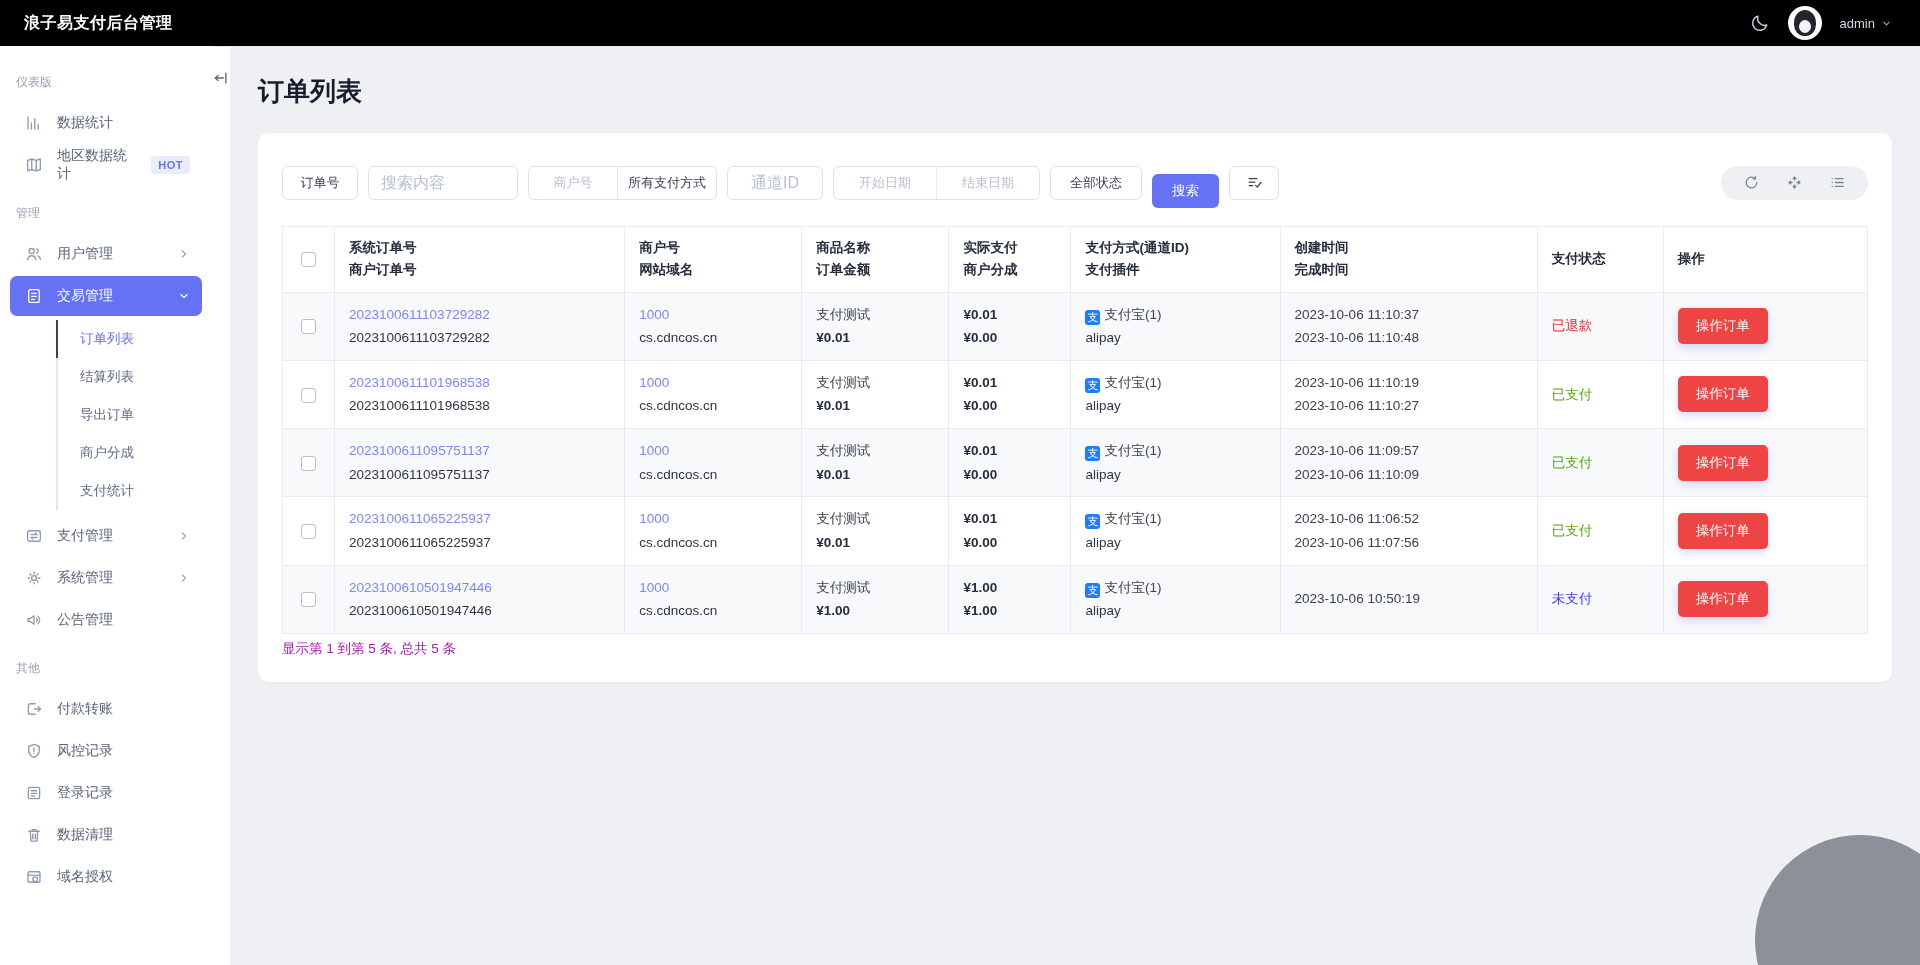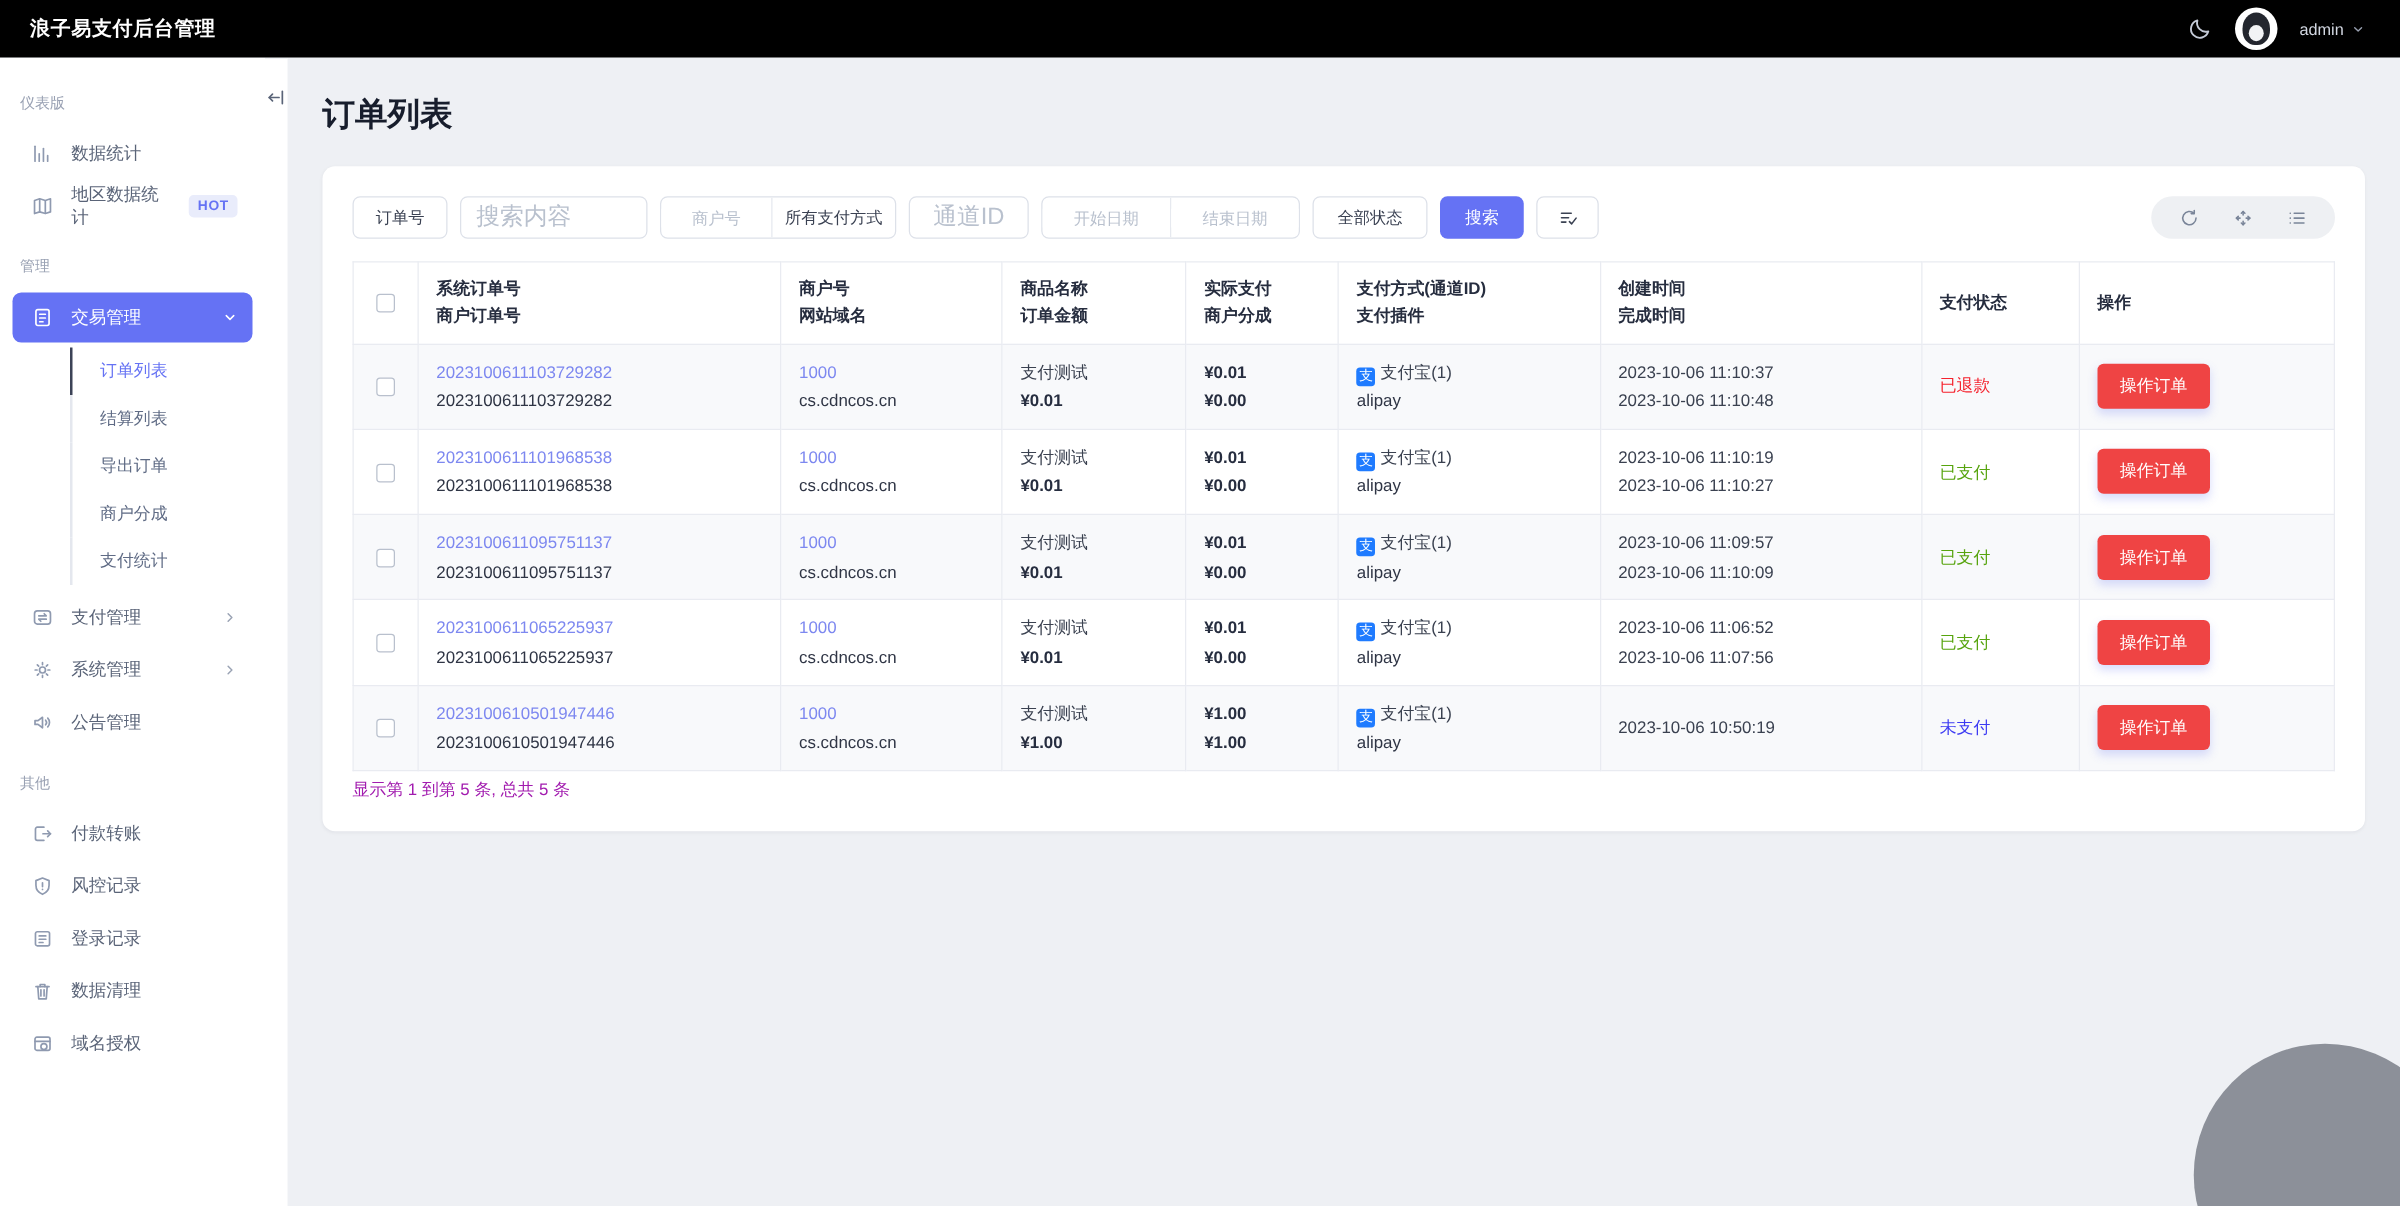--- a/index.html
+++ b/index.html
@@ -42,26 +42,26 @@
   .card { margin:0 28px; background:#fff; border-radius:10px; padding:24px;
     box-shadow:0 1px 3px rgba(20,25,40,.05); }
 
   
   .filters { display:flex; align-items:center; gap:10px; margin-bottom:18px; }
   .fbox { height:34px; border:1px solid #dde1e9; border-radius:6px; background:#fff;
     display:flex; align-items:center; justify-content:center; font-size:13px; color:#3a4152; padding:0 4px; cursor:pointer; }
   .fgroup { display:flex; align-items:stretch; height:34px; border:1px solid #dde1e9; border-radius:6px; overflow:hidden; }
   .fgroup .fcell { display:flex; align-items:center; justify-content:center; padding:0 10px; font-size:13px; }
   .fgroup .sep { width:1px; background:#e6e9ef; }
-  .f-input { height:34px; border:1px solid #dde1e9; border-radius:6px; font-size:19px; color:#3a4152;
+  .f-input { height:34px; border:1px solid #dde1e9; border-radius:6px; font-size:16px; color:#3a4152;
     padding:0 12px; outline:none; font-family:inherit; }
   .f-input::placeholder, .in-cell::placeholder { color:#b9c1ce; }
   .in-cell { border:none; outline:none; width:100%; text-align:center; font-size:13px; color:#3a4152; font-family:inherit; }
   .btn-search { height:34px; padding:0 20px; background:#6572f4; color:#fff; border:none; border-radius:6px;
-    font-size:13.5px; cursor:pointer; font-family:inherit; }
+    font-size:13.5px; cursor:pointer; font-family:inherit;margin-top:17px; }
   .btn-filter { width:50px; height:34px; background:#fff; border:1px solid #dde1e9; border-radius:6px;
     display:flex; align-items:center; justify-content:center; color:#3a4152; cursor:pointer; }
   .tool-pill { margin-left:auto; height:34px; background:#eef0f3; border-radius:17px;
     display:flex; align-items:center; gap:26px; padding:0 22px; color:#7a8599; }
   .tool-pill .icon-btn { color:#7a8599; }
 
   
   table { width:100%; border-collapse:collapse; table-layout:fixed; }
   th, td { border:1px solid #e9ebf1; vertical-align:middle; }
   thead th { padding:10px 14px; text-align:left; font-size:13.5px; font-weight:700; color:#262d3f; line-height:1.65; background:#fff; }
@@ -131,20 +131,36 @@
             <path d="M9 4v14"></path>
             <path d="M15 5.8v14"></path>
           </svg>
       </span>
       <span>地区数据统计</span>
       <span class="badge-hot">HOT</span>
     </div>
 
     <div class="side-section">管理</div>
 
+    <div class="side-item">
+      <span class="s-ico">
+        <svg width="18" height="18" viewBox="0 0 24 24" fill="none" stroke="currentColor" stroke-width="1.8" stroke-linecap="round">
+            <circle cx="9" cy="8" r="3.4"></circle>
+            <path d="M3.5 19.5c.6-3.3 2.7-5.2 5.5-5.2s4.9 1.9 5.5 5.2"></path>
+            <path d="M15.5 5.2a3 3 0 0 1 0 5.6"></path>
+            <path d="M17 14.6c2 .5 3.2 2.1 3.6 4.4"></path>
+          </svg>
+      </span>
+      <span>用户管理</span>
+      <span class="chev">
+        <svg width="12" height="12" viewBox="0 0 24 24" fill="none" stroke="currentColor" stroke-width="2.4" stroke-linecap="round" stroke-linejoin="round">
+            <polyline points="9 6 15 12 9 18"></polyline>
+          </svg>
+      </span>
+    </div>
 
     <div class="side-item active">
       <span class="s-ico">
         <svg width="18" height="18" viewBox="0 0 24 24" fill="none" stroke="currentColor" stroke-width="1.8" stroke-linecap="round" stroke-linejoin="round">
             <rect x="5" y="3.5" width="14" height="17" rx="2"></rect>
             <path d="M9 8.5h6"></path>
             <path d="M9 12.5h6"></path>
             <path d="M9 16.5h3.5"></path>
           </svg>
       </span>

